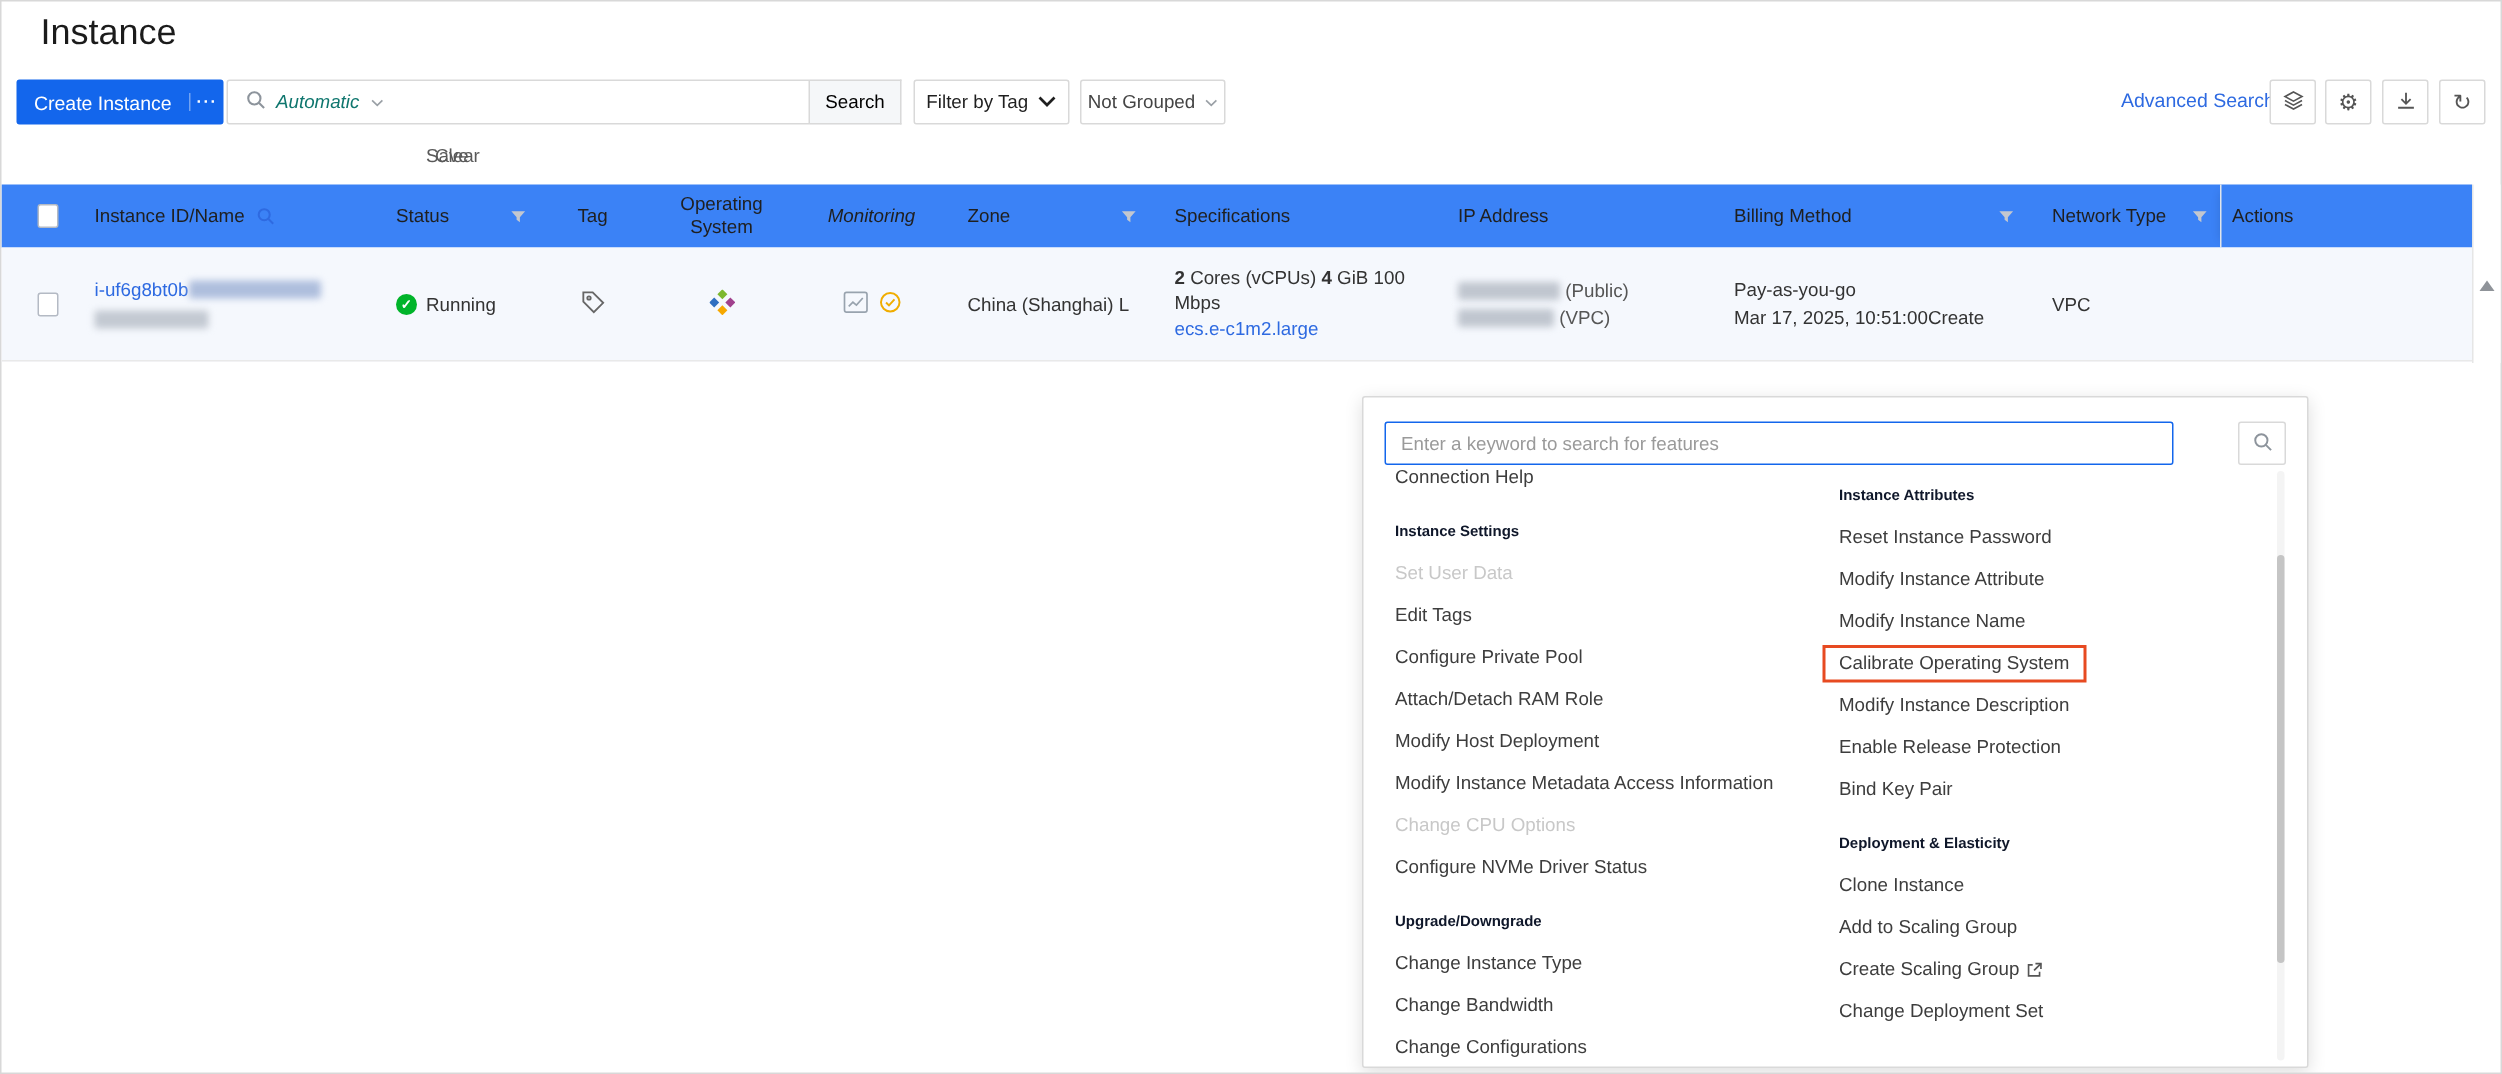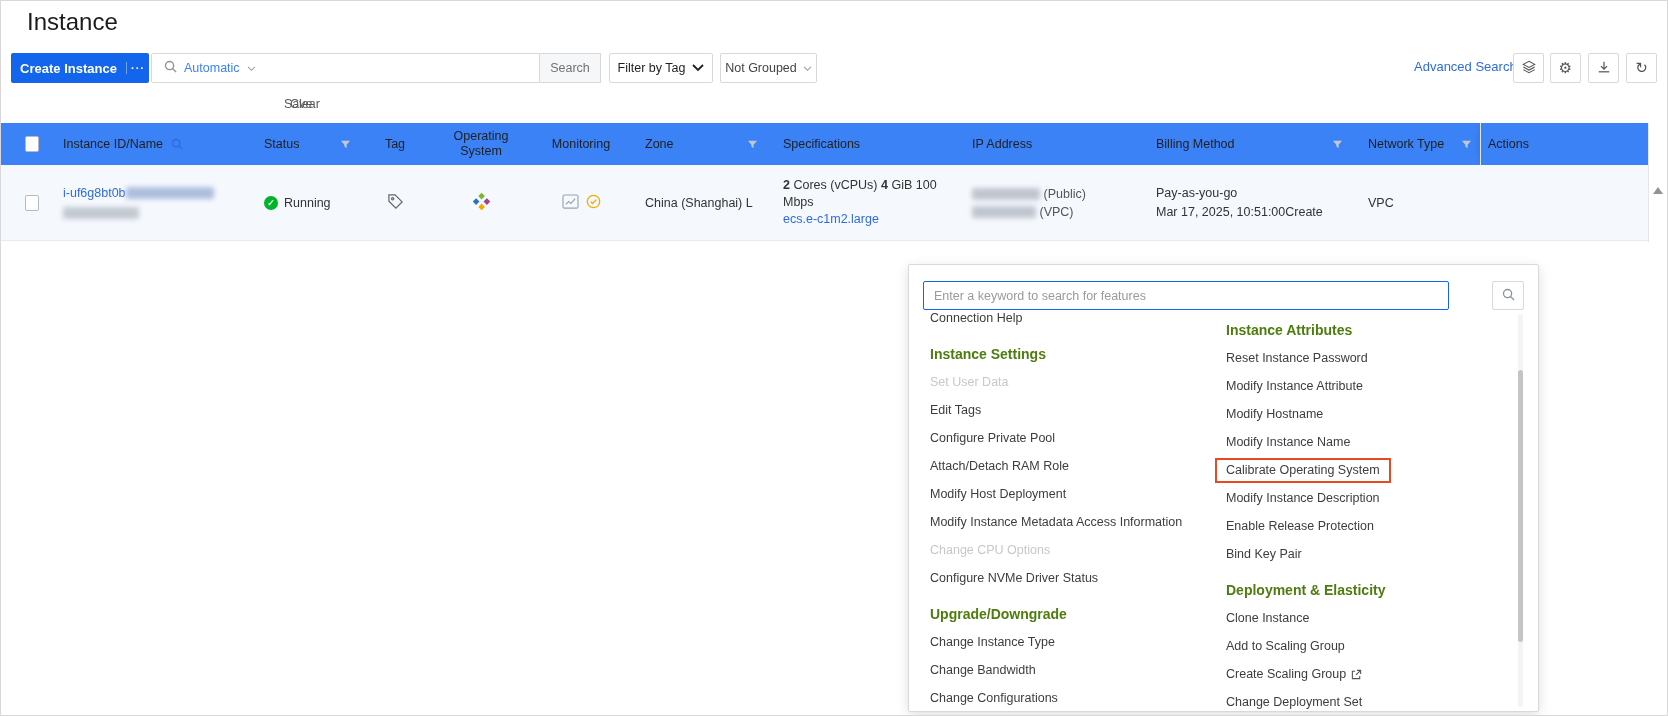--- a/index.html
+++ b/index.html
@@ -12,28 +12,28 @@
        font-family:"Liberation Sans",sans-serif;font-size:12.5px;color:#333;}
   .abs{position:absolute;}
   .nowrap{white-space:nowrap;}
 
   
   .page-title{left:26px;top:7px;font-size:24px;font-weight:400;color:#1b1b1b;}
 
   
   .btn-create{left:10px;top:52px;width:138px;height:30px;display:flex;background:var(--accent);
               border-radius:2px;color:#fff;align-items:center;cursor:pointer;}
-  .btn-create .main{width:115px;text-align:center;font-weight:700;font-size:13px;}
+  .btn-create .main{width:115px;text-align:center;font-weight:400;font-size:13px;}
   .btn-create .dots{width:22px;text-align:center;border-left:1px solid rgba(255,255,255,.4);
                     font-weight:700;letter-spacing:1px;font-size:11px;}
   .search-box{left:150px;top:52px;width:389px;height:30px;border:1px solid #d9d9d9;background:#fff;
               box-sizing:border-box;border-radius:2px 0 0 2px;display:flex;align-items:center;padding-left:12px;gap:7px;}
-  .search-box .scope{color:#3b82f6;}
+  .search-box .scope{color:#0f766e;font-style:italic;}
   .btn-search{left:539px;top:52px;width:61px;height:30px;border:1px solid #d9d9d9;border-left:none;
-              background:#f5f7f9;box-sizing:border-box;display:flex;align-items:center;justify-content:center;color:#737373;}
+              background:#f5f7f9;box-sizing:border-box;display:flex;align-items:center;justify-content:center;color:#000000;}
   .btn-tagfilter{left:608px;top:52px;width:104px;height:30px;border:1px solid #d9d9d9;background:#fff;border-radius:2px;
               box-sizing:border-box;display:flex;align-items:center;justify-content:center;gap:7px;color:#1f1f1f;}
   .btn-group{left:719px;top:52px;width:97px;height:30px;border:1px solid #d9d9d9;background:#fff;border-radius:2px;
               box-sizing:border-box;display:flex;align-items:center;justify-content:center;gap:6px;color:#444;}
   .adv-search{left:1413px;top:58px;color:var(--link);font-size:13px;cursor:pointer;}
   .icon-btn{top:52px;width:31px;height:30px;border:1px solid #d9d9d9;border-radius:2px;background:#fff;
             box-sizing:border-box;display:flex;align-items:center;justify-content:center;color:#555;cursor:pointer;}
   .ib-1{left:1512px;} .ib-2{left:1549px;} .ib-3{left:1587px;} .ib-4{left:1625px;}
   .glyph{font-family:"DejaVu Sans",sans-serif;font-size:15px;line-height:1;}
 
@@ -56,21 +56,21 @@
   .funnel{margin-left:auto;margin-right:8px;display:flex;}
   .trow{left:0;top:164px;width:1647px;height:76px;background:#f5f8fd;border-bottom:1px solid #e9e9e9;
         box-sizing:border-box;display:flex;align-items:center;}
   .td{box-sizing:border-box;display:flex;flex-direction:column;justify-content:center;height:100%;}
   .td.hcenter{align-items:center;}
   .cw-check{width:38px;padding-left:24px;flex-direction:row;align-items:center;}
   .cw-inst{width:200px;padding-left:24px;}
   .cw-status{width:120px;padding-left:25px;}
   .cw-tag{width:72px;}
   .cw-os{width:100px;}
-  .cw-mon{width:100px;}
+  .cw-mon{width:100px;font-style:italic;}
   .cw-zone{width:135px;padding-left:14px;}
   .cw-spec{width:189px;padding-left:17px;}
   .cw-ip{width:184px;padding-left:17px;}
   .cw-bill{width:212px;padding-left:17px;}
   .cw-net{width:129px;padding-left:17px;}
   .cw-act{width:168px;padding-left:7px;border-left:1px solid #e2e5ea;box-shadow:-5px 0 6px -5px rgba(0,0,0,.12);}
   .checkbox{width:14px;height:14px;border:1px solid #b4bac4;border-radius:2px;background:#fff;cursor:pointer;}
   .inst-line{line-height:20px;color:var(--link);cursor:pointer;}
   .status-wrap{display:flex;align-items:center;gap:6px;}
   .status-dot{width:14px;height:14px;border-radius:50%;background:var(--running_green);color:#fff;
@@ -98,21 +98,21 @@
             border:1.5px solid var(--accent);border-radius:2px;padding:0 10px;font:12.5px "Liberation Sans",sans-serif;
             color:#333;outline:none;}
   .dd-input::placeholder{color:#9a9a9a;}
   .dd-search-btn{position:absolute;left:583px;top:16px;width:32px;height:29px;box-sizing:border-box;
             border:1px solid #d9d9d9;border-radius:2px;display:flex;align-items:center;justify-content:center;cursor:pointer;background:#fff;}
   .dd-track{position:absolute;left:609px;top:49px;width:5px;height:393px;background:#f4f4f4;border-radius:3px;}
   .dd-thumb{position:absolute;left:0;top:56px;width:5px;height:272px;background:#c5c5c5;border-radius:3px;cursor:grab;}
   .menu-col{position:absolute;width:288px;}
   .mc-left{left:21px;top:39px;}
   .mc-right{left:317px;top:43px;}
-  .menu-header{height:28px;display:flex;align-items:center;font-size:14px;font-weight:700;color:#4d7c0f;margin-top:8px;white-space:nowrap;}
+  .menu-header{height:28px;display:flex;align-items:center;font-size:10px;font-weight:700;color:#0f172a;margin-top:8px;white-space:nowrap;}
   .menu-item{height:28px;display:flex;align-items:center;color:#3d3d3d;cursor:pointer;white-space:nowrap;}
   .menu-item.disabled{color:#c8c8c8;cursor:default;}
   .menu-item .hl-box{display:inline-flex;align-items:center;border:2px solid var(--highlight_orange);
             padding:3px 9px 4px;margin-left:-11px;}
   .ext-ic{margin-left:5px;display:inline-flex;}
 </style>
 </head>
 <body>
 
 <div class="app">
@@ -388,23 +388,20 @@
       </div>
     <div class="menu-col mc-right" id="menu-right">
         <div class="menu-header">Instance Attributes</div>
         <div class="menu-item">
           <span>Reset Instance Password</span>
         </div>
         <div class="menu-item">
           <span>Modify Instance Attribute</span>
         </div>
         <div class="menu-item">
-          <span>Modify Hostname</span>
-        </div>
-        <div class="menu-item">
           <span>Modify Instance Name</span>
         </div>
         <div class="menu-item">
           <span class="hl-box">
             <span>Calibrate Operating System</span>
           </span>
         </div>
         <div class="menu-item">
           <span>Modify Instance Description</span>
         </div>

